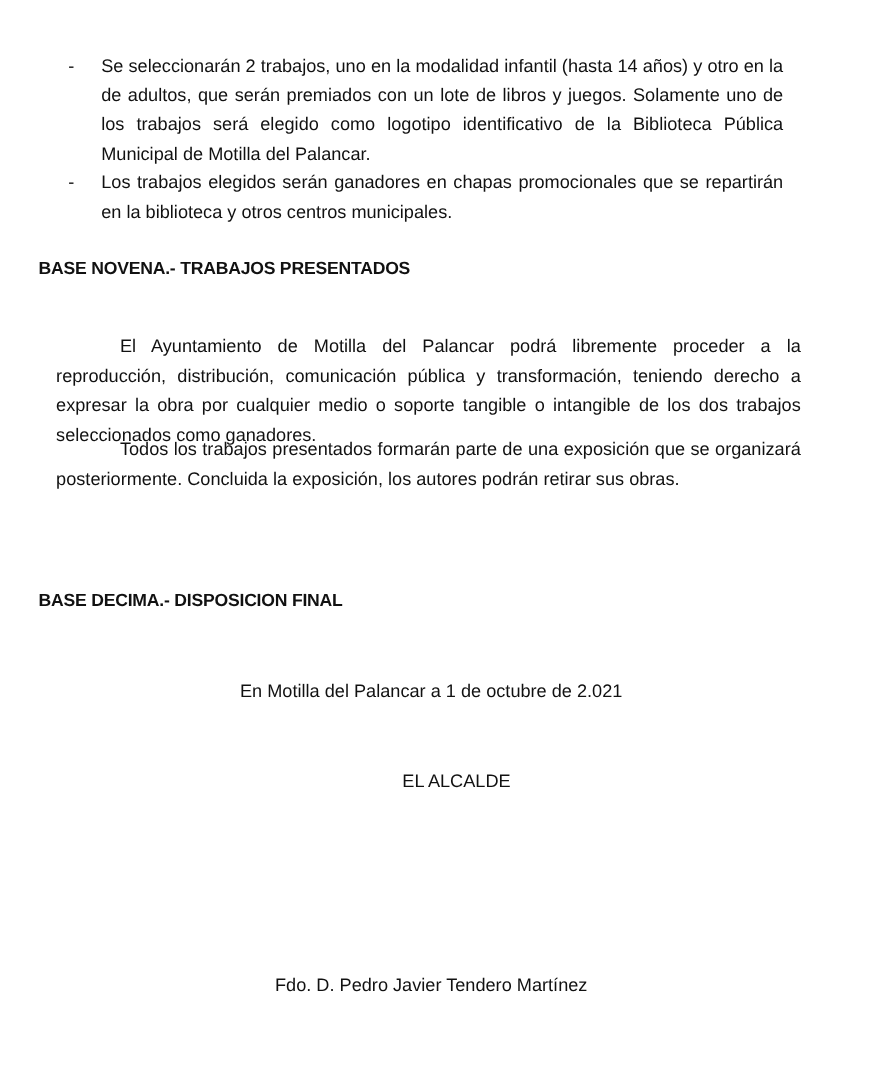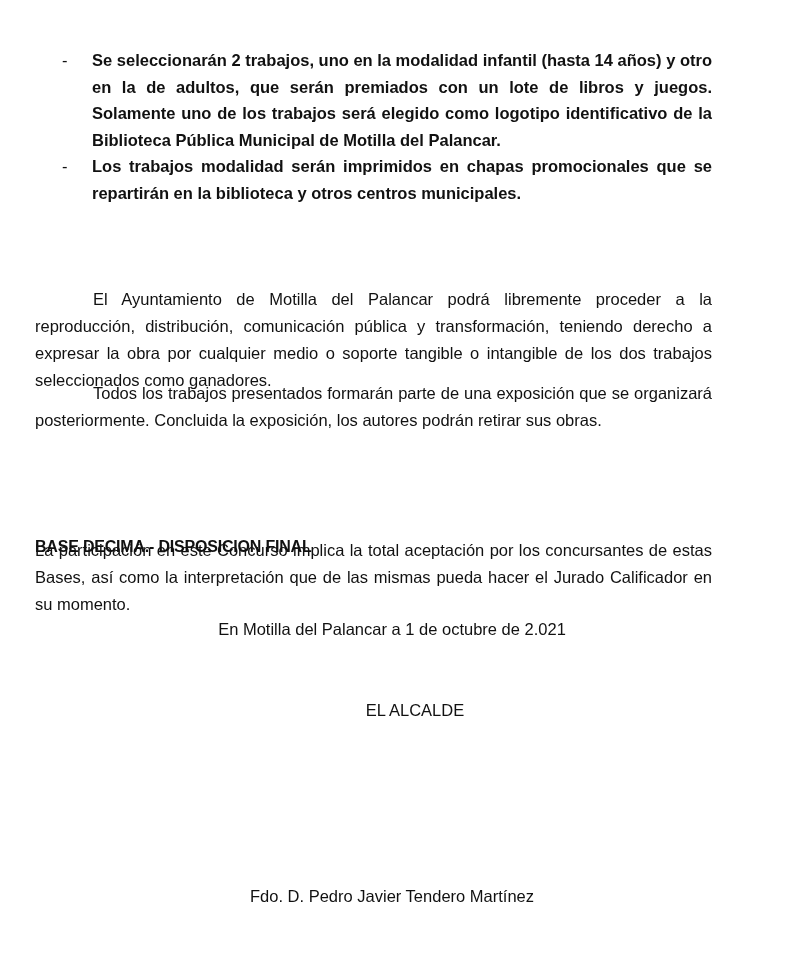--- a/index.html
+++ b/index.html
@@ -2,49 +2,49 @@
 <html><head>
 <meta charset="utf-8">
 <style>
   html, body { margin: 0; padding: 0; background: #ffffff; }
   body { width: 800px; height: 976px; position: relative; overflow: hidden;
          font-family: "Liberation Sans", sans-serif; color: #111; font-size: 16.5px; }
   .page { position: absolute; left: 0; top: 0; width: 800px; height: 976px; }
   .bullet-list { position: absolute; left: 62px; top: 47px; width: 650px; margin: 0; padding: 0; list-style: none; }
   .bullet { display: flex; line-height: 26.5px; }
   .bullet .dash { width: 30px; flex: 0 0 30px; }
-  .bullet .btext { flex: 1; text-align: justify; text-align-last: left; font-weight: bold; }
+  .bullet .btext { flex: 1; text-align: justify; text-align-last: left; }
   .heading { position: absolute; left: 35px; font-weight: bold; font-size: 16px; letter-spacing: -0.2px; }
-  .para { position: absolute; left: 35px; width: 677px; line-height: 27px; text-align: justify; margin: 0; }
+  .para { position: absolute; left: 35px; width: 677px; line-height: 27px; text-align: justify; margin: 16px; }
   .indent { text-indent: 58px; }
   .center { position: absolute; left: 0; width: 784px; text-align: center; }
 </style>
 </head>
 <body>
 
 <div class="page">
 
   <ul class="bullet-list">
     <li class="bullet">
       <span class="dash">-</span>
       <span class="btext">Se seleccionarán 2 trabajos, uno en la modalidad infantil (hasta 14 años) y otro en la de adultos, que serán premiados con un lote de libros y juegos. Solamente uno de los trabajos será elegido como logotipo identificativo de la Biblioteca Pública Municipal de Motilla del Palancar.</span>
     </li>
     <li class="bullet">
       <span class="dash">-</span>
-      <span class="btext">Los trabajos modalidad serán imprimidos en chapas promocionales que se repartirán en la biblioteca y otros centros municipales.</span>
+      <span class="btext">Los trabajos elegidos serán ganadores en chapas promocionales que se repartirán en la biblioteca y otros centros municipales.</span>
     </li>
   </ul>
 
+  <div class="heading" style="top:236px;">BASE NOVENA.- TRABAJOS PRESENTADOS</div>
 
   <p class="para indent" style="top:286px;">El Ayuntamiento de Motilla del Palancar podrá libremente proceder a la reproducción, distribución, comunicación pública y transformación, teniendo derecho a expresar la obra por cualquier medio o soporte tangible o intangible de los dos trabajos seleccionados como ganadores.</p>
   <p class="para indent" style="top:380px;">Todos los trabajos presentados formarán parte de una exposición que se organizará posteriormente. Concluida la exposición, los autores podrán retirar sus obras.</p>
 
   <div class="heading" style="top:538px;">BASE DECIMA.- DISPOSICION FINAL</div>
 
-  <p class="para" style="top:537px;">La participación en este Concurso implica la total aceptación por los concursantes de estas Bases, así como la interpretación que de las mismas pueda hacer el Jurado Calificador en su momento.</p>
 
   <div class="center" style="top:620px;">En Motilla del Palancar a 1 de octubre de 2.021</div>
 
   <div class="center" style="top:701px;margin-left:23px;">EL ALCALDE</div>
 
   <div class="center" style="top:887px;">Fdo. D. Pedro Javier Tendero Martínez</div>
 
 </div>
 
 </body></html>

